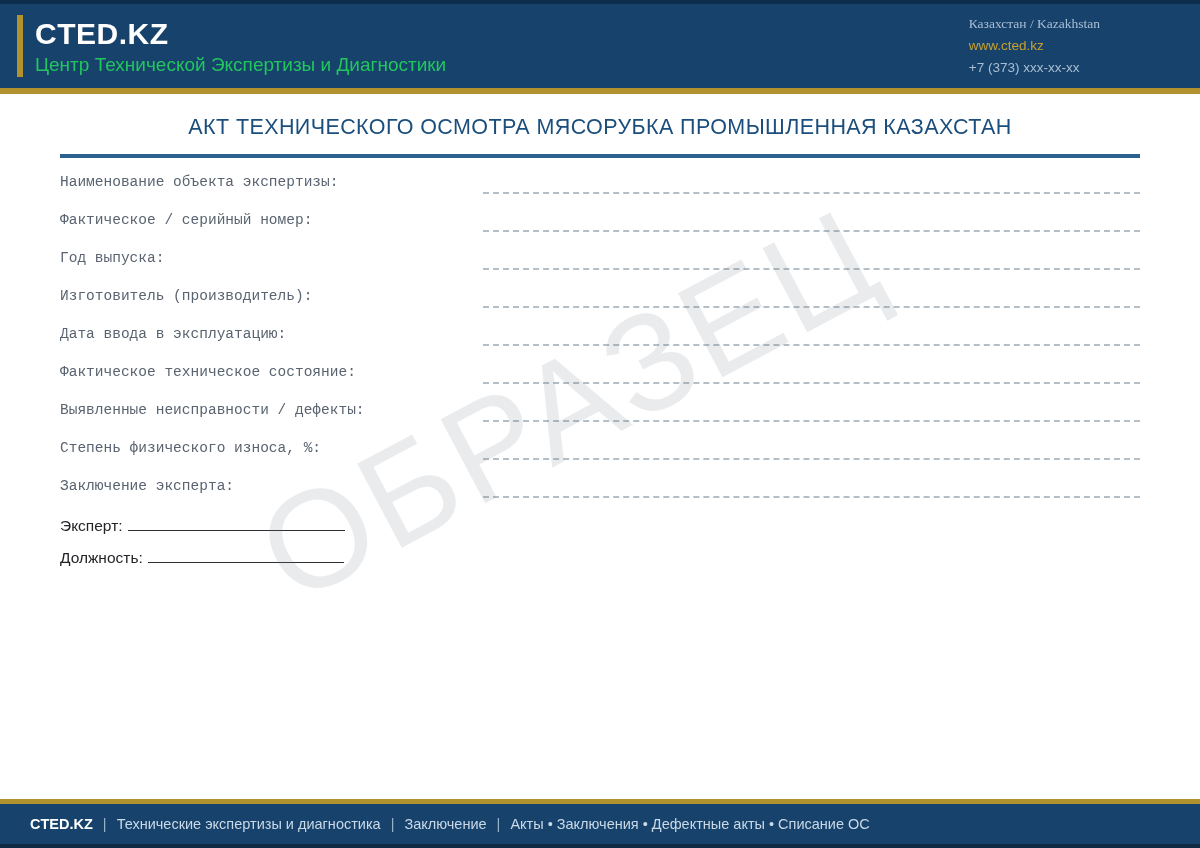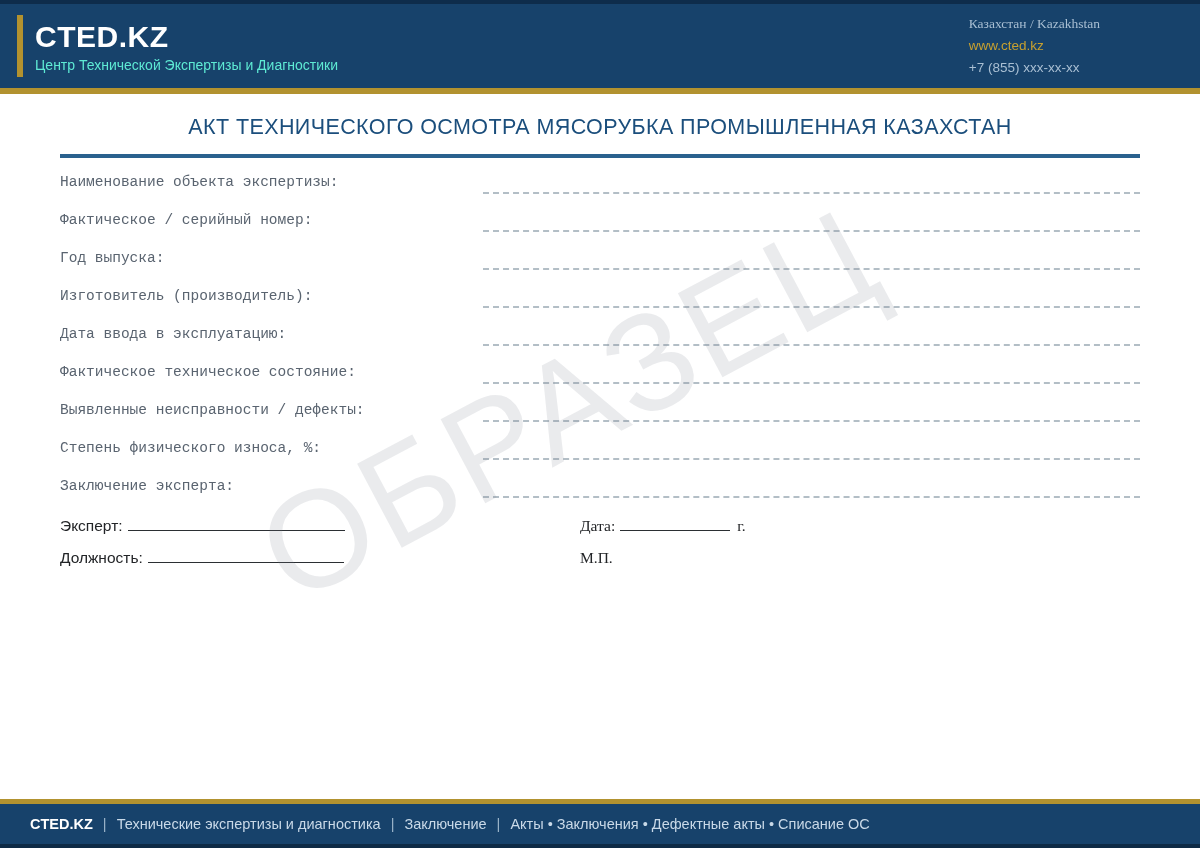--- a/index.html
+++ b/index.html
@@ -34,22 +34,22 @@
     margin-right: 12px;
   }
   .logo-name {
     font-size: 30px;
     font-weight: bold;
     color: #ffffff;
     letter-spacing: 0.5px;
     line-height: 34px;
   }
   .logo-subtitle {
-    font-size: 14px;
-    color: #5eead4;
+    font-size: 19px;
+    color: #22c55e;
     margin-top: 3px;
   }
   .header-right {
     margin-left: auto;
     margin-right: 100px;
     font-size: 13.5px;
     line-height: 22px;
   }
   .header-region { color: #a9bfd3; font-family: Liberation Serif, serif; }
   .header-site { color: #c7a02f; text-decoration: none; display: block; }
@@ -93,20 +93,21 @@
     border-bottom: 2px dashed #b3bec6;
   }
 
   
   .sign-block { margin-top: 10px; font-size: 15.5px; color: #222427; }
   .sign-row {
     display: flex;
     height: 24px;
     margin-bottom: 8px;
     align-items: baseline;
+    flex-direction: column;
   }
   .sign-left { flex: 0 0 520px; display: flex; align-items: baseline; }
   .sign-right { display: flex; align-items: baseline; font-family: Liberation Serif, serif; }
   .sign-line {
     display: inline-block;
     border-bottom: 1.5px solid #2b2f33;
     height: 16px;
     margin-left: 5px;
   }
   .line-expert { width: 217px; }
@@ -160,21 +161,21 @@
     <div class="logo-wrap">
       <div class="logo-accent"></div>
       <div>
         <div class="logo-name">CTED.KZ</div>
         <div class="logo-subtitle">Центр Технической Экспертизы и Диагностики</div>
       </div>
     </div>
     <div class="header-right">
       <div class="header-region">Казахстан / Kazakhstan</div>
       <a class="header-site" href="#">www.cted.kz</a>
-      <div class="header-phone">+7 (855) xxx-xx-xx</div>
+      <div class="header-phone">+7 (373) xxx-xx-xx</div>
     </div>
   </div>
 
   <div class="gold-stripe"></div>
 
   <div class="doc">
     <h1 class="doc-title">АКТ ТЕХНИЧЕСКОГО ОСМОТРА МЯСОРУБКА ПРОМЫШЛЕННАЯ КАЗАХСТАН</h1>
     <div class="title-divider"></div>
 
     <div class="fields">

